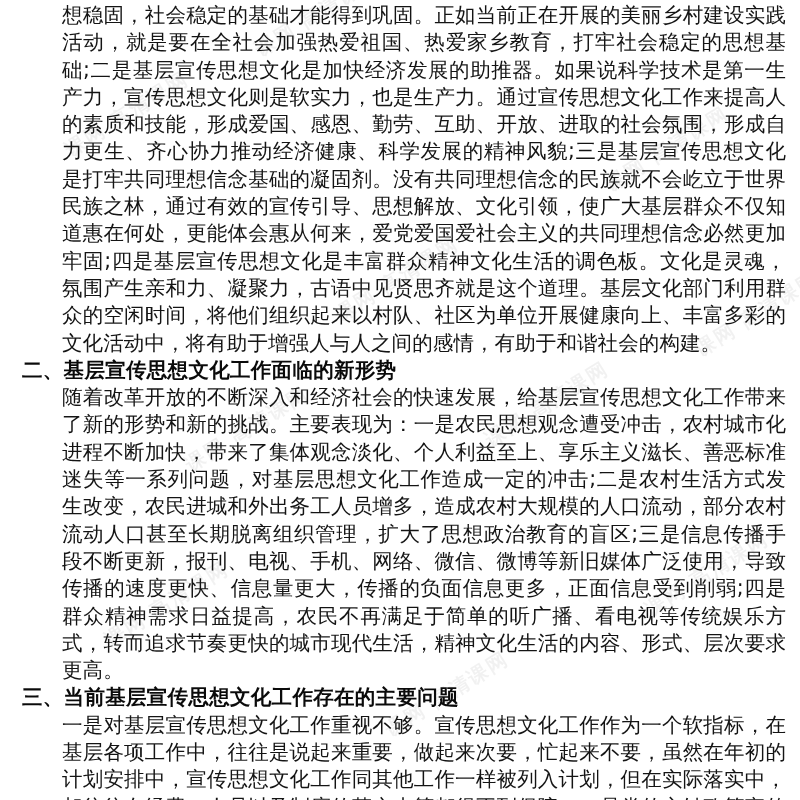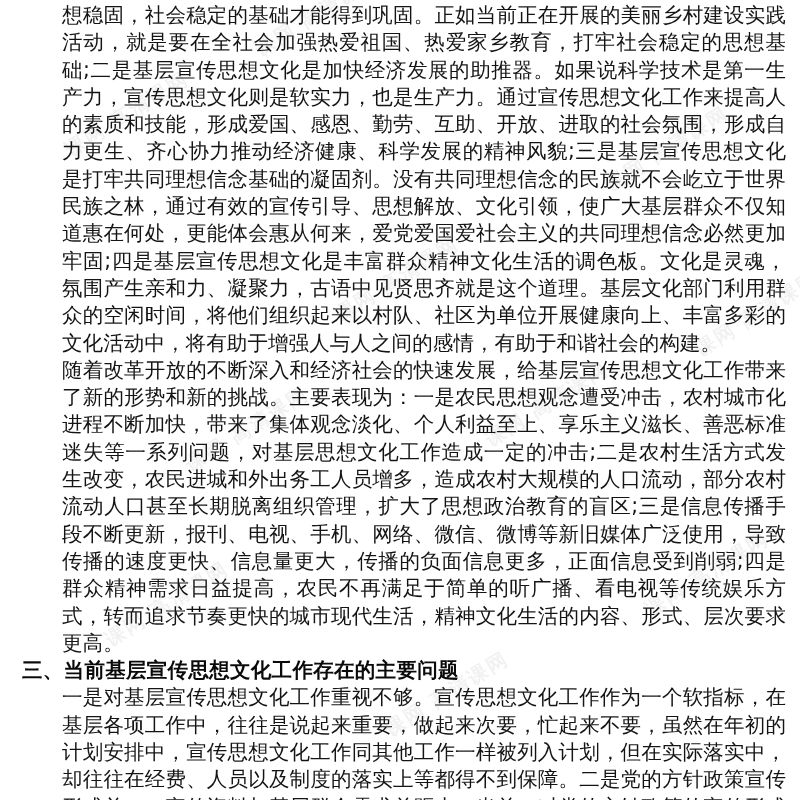--- a/index.html
+++ b/index.html
@@ -100,20 +100,21 @@
     <div class="wm" style="left: 100px; top: 630px; color: rgba(0, 0, 0, 0.055); transform: rotate(-32deg);">课网 高清课网</div>
     <div class="wm" style="left: 380px; top: 720px; color: rgba(0, 0, 0, 0.055); transform: rotate(-32deg);">课网 高清课网</div>
     <div class="wm" style="left: 690px; top: 340px; color: rgba(0, 0, 0, 0.055); transform: rotate(-32deg);">课网 高清课网</div>
     <div class="wm" style="left: 250px; top: 40px; color: rgba(0, 0, 0, 0.055); transform: rotate(-32deg);">课网 高清课网</div>
   </div>
 
   <div id="doc-body">
 
     <p class="para">想稳固，社会稳定的基础才能得到巩固。正如当前正在开展的美丽乡村建设实践活动，就是要在全社会加强热爱祖国、热爱家乡教育，打牢社会稳定的思想基础;二是基层宣传思想文化是加快经济发展的助推器。如果说科学技术是第一生产力，宣传思想文化则是软实力，也是生产力。通过宣传思想文化工作来提高人的素质和技能，形成爱国、感恩、勤劳、互助、开放、进取的社会氛围，形成自力更生、齐心协力推动经济健康、科学发展的精神风貌;三是基层宣传思想文化是打牢共同理想信念基础的凝固剂。没有共同理想信念的民族就不会屹立于世界民族之林，通过有效的宣传引导、思想解放、文化引领，使广大基层群众不仅知道惠在何处，更能体会惠从何来，爱党爱国爱社会主义的共同理想信念必然更加牢固;四是基层宣传思想文化是丰富群众精神文化生活的调色板。文化是灵魂，氛围产生亲和力、凝聚力，古语中见贤思齐就是这个道理。基层文化部门利用群众的空闲时间，将他们组织起来以村队、社区为单位开展健康向上、丰富多彩的文化活动中，将有助于增强人与人之间的感情，有助于和谐社会的构建。</p>
 
+    <h2 class="heading">二、基层宣传思想文化工作面临的新形势</h2>
 
     <p class="para">随着改革开放的不断深入和经济社会的快速发展，给基层宣传思想文化工作带来了新的形势和新的挑战。主要表现为：一是农民思想观念遭受冲击，农村城市化进程不断加快，带来了集体观念淡化、个人利益至上、享乐主义滋长、善恶标准迷失等一系列问题，对基层思想文化工作造成一定的冲击;二是农村生活方式发生改变，农民进城和外出务工人员增多，造成农村大规模的人口流动，部分农村流动人口甚至长期脱离组织管理，扩大了思想政治教育的盲区;三是信息传播手段不断更新，报刊、电视、手机、网络、微信、微博等新旧媒体广泛使用，导致传播的速度更快、信息量更大，传播的负面信息更多，正面信息受到削弱;四是群众精神需求日益提高，农民不再满足于简单的听广播、看电视等传统娱乐方式，转而追求节奏更快的城市现代生活，精神文化生活的内容、形式、层次要求更高。</p>
 
     <h2 class="heading">三、当前基层宣传思想文化工作存在的主要问题</h2>
 
     <p class="para last-visible">一是对基层宣传思想文化工作重视不够。宣传思想文化工作作为一个软指标，在基层各项工作中，往往是说起来重要，做起来次要，忙起来不要，虽然在年初的计划安排中，宣传思想文化工作同其他工作一样被列入计划，但在实际落实中，却往往在经费、人员以及制度的落实上等都得不到保障。二是党的方针政策宣传形式单一，宣传资料与基层群众需求差距大。当前，对党的方针政策的宣传形式自上而下几乎都是发文件、开报告会、座谈会、专家讲课、</p>
 
   </div>
 
   <div id="clip-guard"></div>

